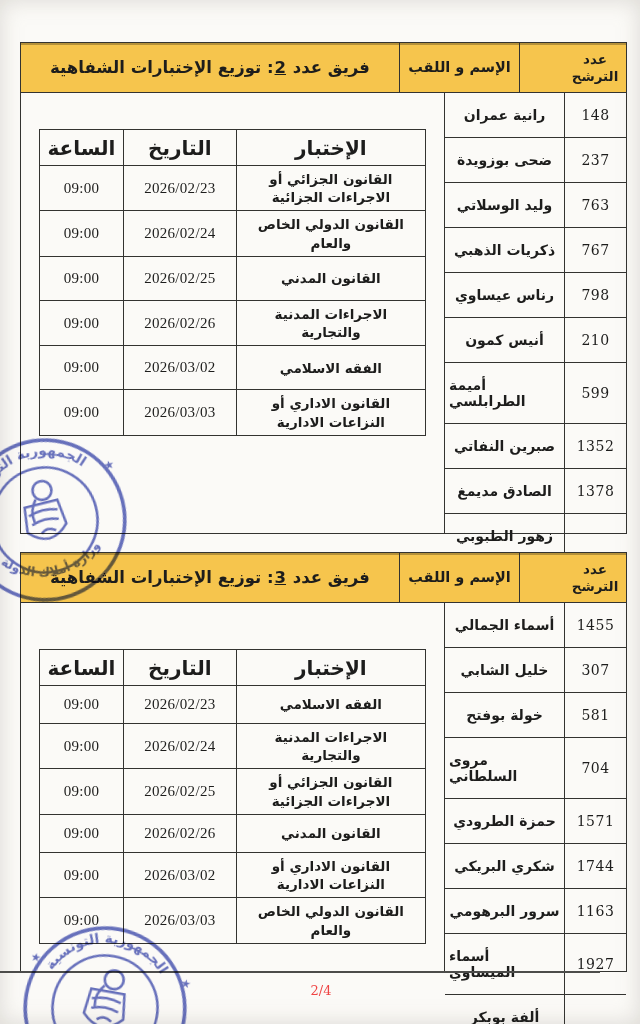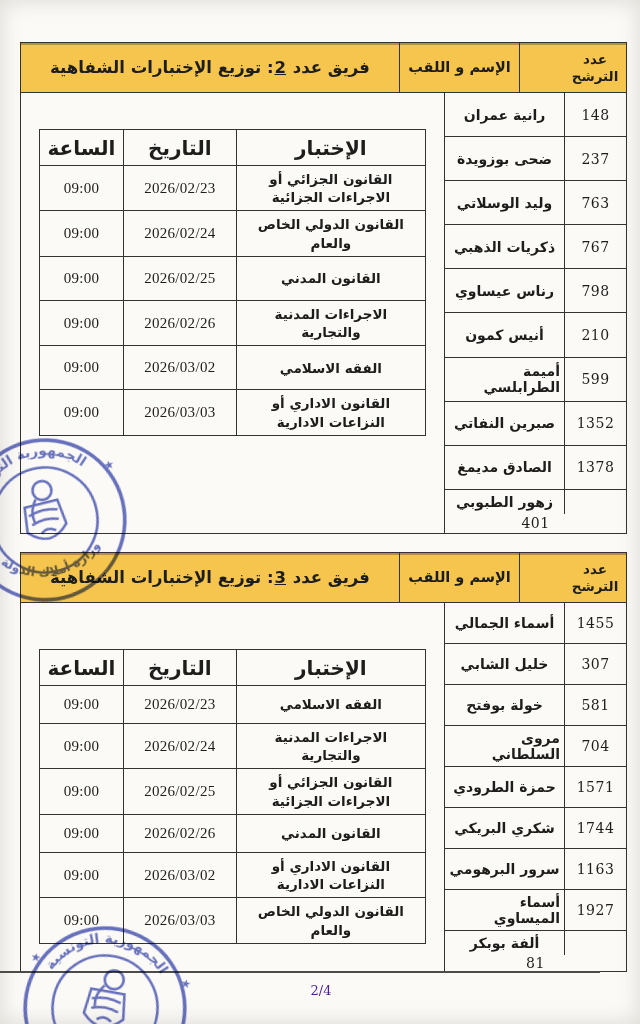--- a/index.html
+++ b/index.html
@@ -35,41 +35,41 @@
   .hdr-label{font-size:14.5px;font-weight:700;direction:rtl;text-align:center;line-height:1.25;}
   .cell-num .hdr-label{font-size:13.5px;}
 
   
   .names-col{
     position:absolute;top:50px;right:0;bottom:0;width:182px;
     display:flex;flex-direction:column;border-left:1.4px solid var(--border);background:transparent;
   }
   .name-row{flex:1;display:flex;border-bottom:1.3px solid var(--border);}
   .name-row:last-child{border-bottom:none;flex-direction:column;}
-  .name-cell{width:120px;display:flex;align-items:center;justify-content:center;border-right:1.3px solid var(--border);direction:rtl;font-size:14px;font-weight:700;padding:4px 4px;text-align:right;}
+  .name-cell{width:120px;display:flex;align-items:center;justify-content:center;border-right:1.3px solid var(--border);direction:rtl;font-size:14px;font-weight:700;padding:14px 4px;text-align:left;}
   .num-cell{flex:1;display:flex;align-items:center;justify-content:center;font-family:"DejaVu Serif",serif;font-size:14px;font-weight:400;letter-spacing:.5px;}
 
   
   .sched{
     position:absolute;left:18px;width:387px;
     border-collapse:collapse;direction:rtl;background:transparent;
   }
   #section-2 .sched{top:86px;}
   #section-3 .sched{top:96px;}
   .sched th,.sched td{border:1.4px solid var(--border);vertical-align:middle;text-align:center;}
   .sched th{height:36px;font-size:20px;font-weight:700;}
   .sched td{padding:4px 8px;}
   #section-2 .sched td{height:44px;}
   #section-3 .sched td{height:38px;}
   .exam-cell{font-size:13.5px;font-weight:700;line-height:1.35;direction:rtl;}
   .date-cell,.time-cell{font-family:Liberation Serif, serif;font-size:15px;direction:ltr;letter-spacing:.3px;}
 
   
   .footer-rule{position:absolute;left:0;top:971px;width:600px;height:2px;background:#4c4c4a;}
-  .page-number{position:absolute;left:298px;top:983px;width:46px;text-align:center;font-family:"DejaVu Serif",serif;font-size:13px;color:#4c1d95;}
+  .page-number{position:absolute;left:298px;top:983px;width:46px;text-align:center;font-family:"DejaVu Serif",serif;font-size:13px;color:#ef4444;}
 
   
   .stamp{position:absolute;width:210px;height:210px;color:var(--stamp);opacity:.82;filter:blur(.6px);mix-blend-mode:multiply;pointer-events:none;z-index:5;}
   #stamp-left{left:-60px;top:415px;transform:rotate(-14deg);}
   #stamp-bottom{left:0px;top:903px;transform:rotate(10deg);}
   .stamp svg{width:100%;height:100%;}
   .stamp text{fill:currentColor;font-family:"DejaVu Sans",sans-serif;font-weight:700;}
 </style>
 </head>
 <body>

